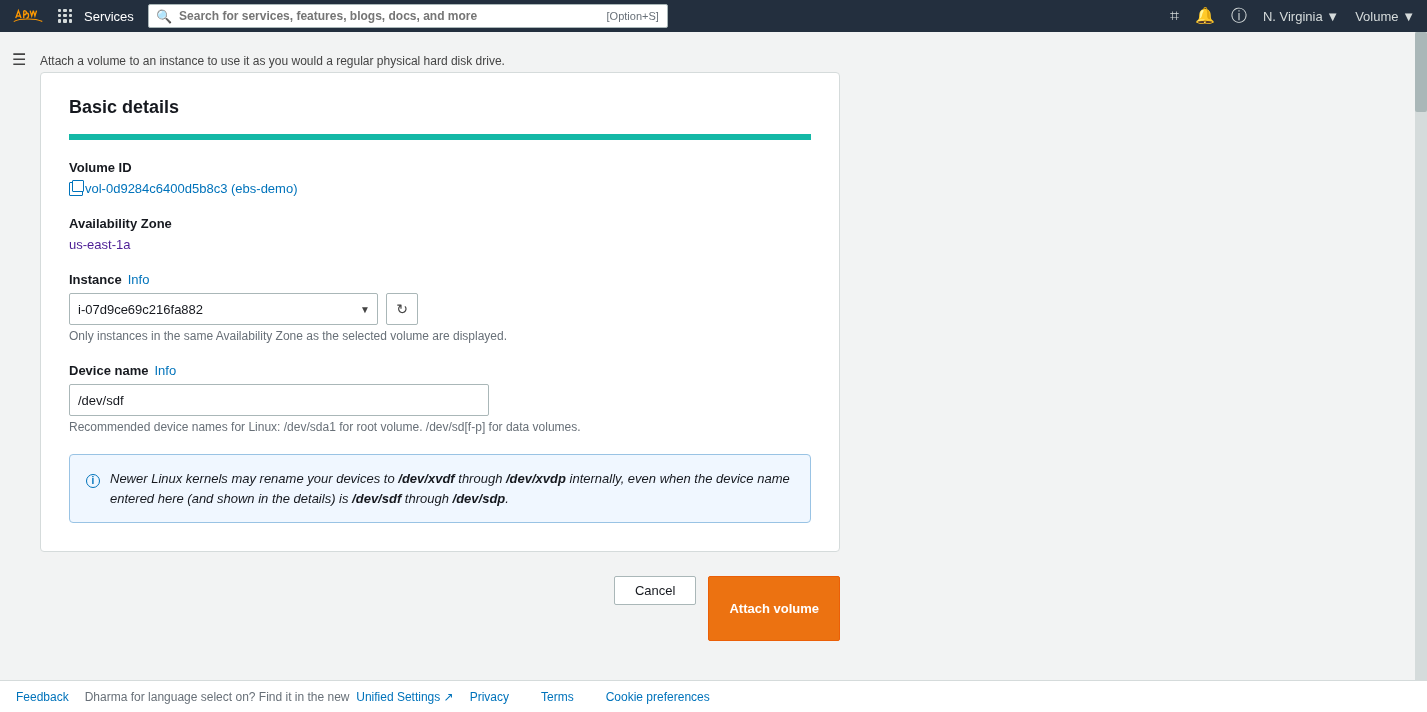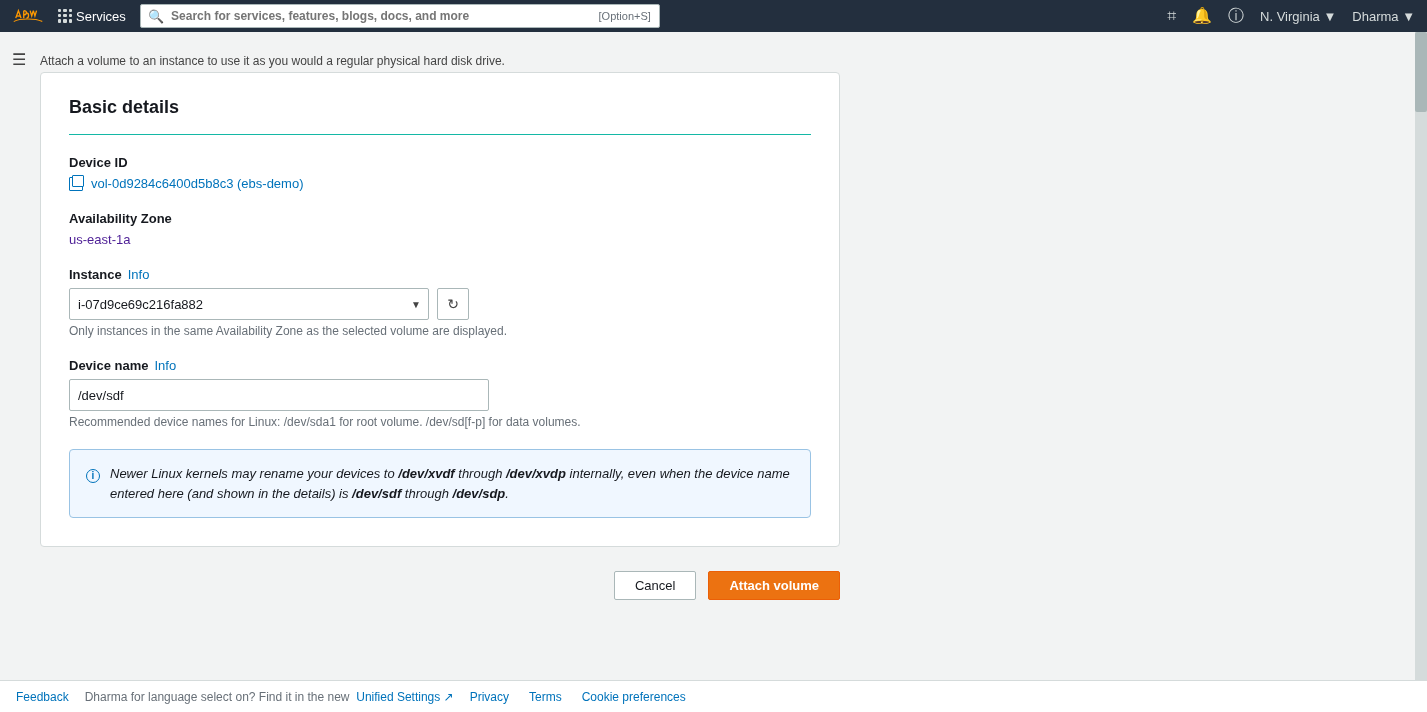--- a/index.html
+++ b/index.html
@@ -20,21 +20,21 @@
     .aws-logo {
       width: 32px;
       height: 20px;
       flex-shrink: 0;
     }
     .nav-services {
       color: #fff;
       font-size: 13px;
       cursor: pointer;
       display: flex;
-      gap: 4px;
+      gap: 12px;
       padding: 4px 6px;
       border-radius: 2px;
       white-space: nowrap;
     }
     .grid-icon {
       display: grid;
       grid-template-columns: 1fr 1fr 1fr;
       gap: 2px;
       width: 14px;
       height: 14px;
@@ -121,21 +121,21 @@
       max-width: 800px;
       padding: 24px 28px 28px;
     }
 
     .section-title {
       font-size: 18px;
       font-weight: 700;
       color: #16191f;
       margin-bottom: 20px;
       padding-bottom: 16px;
-      border-bottom: 1px solid #14b8a6;
+      border-bottom: 6px solid #14b8a6;
     }
 
     .field-group {
       margin-bottom: 20px;
     }
 
     .field-label {
       font-size: 13px;
       font-weight: 700;
       color: #16191f;
@@ -157,21 +157,21 @@
       font-size: 13px;
       color: #4c1d95;
     }
 
     .link-value {
       color: #0073bb;
       cursor: pointer;
       text-decoration: none;
       display: flex;
       align-items: center;
-      gap: 8px;
+      gap: 2px;
       font-size: 13px;
     }
 
     .copy-icon {
       display: inline-block;
       width: 14px;
       height: 14px;
       border: 1.5px solid #0073bb;
       border-radius: 1px;
       position: relative;
@@ -190,21 +190,21 @@
     }
 
     
     .instance-row {
       display: flex;
       align-items: center;
       gap: 8px;
     }
     .select-wrapper {
       position: relative;
-      width: 360px;
+      width: 309px;
     }
     .select-wrapper select {
       width: 100%;
       height: 32px;
       border: 1px solid #aab7b8;
       border-radius: 2px;
       padding: 0 32px 0 8px;
       font-size: 13px;
       color: #16191f;
       background: #fff;
@@ -294,21 +294,21 @@
       padding: 6px 20px;
       font-size: 13px;
       color: #16191f;
       cursor: pointer;
       font-weight: normal;
     }
     .btn-attach {
       background: #ec7211;
       border: 1px solid #eb5f07;
       border-radius: 2px;
-      padding: 6px 20px;
+      padding: 24px 20px;
       font-size: 13px;
       color: #fff;
       cursor: pointer;
       font-weight: 700;
     }
 
     
     .scrollbar {
       position: fixed;
       right: 0;
@@ -339,21 +339,21 @@
       color: #687078;
       gap: 16px;
       z-index: 100;
     }
     .footer-center {
       margin-left: auto;
       color: #687078;
     }
     .footer-links {
       display: flex;
-      gap: 20px;
+      gap: 32px;
       align-items: flex-end;
     }
     .footer-link {
       color: #0073bb;
       cursor: pointer;
       text-decoration: none;
     }
 
     
     .info-circle {
@@ -403,37 +403,37 @@
     <span style="color:#687078;font-size:13px;">🔍</span>
     <input type="text" placeholder="Search for services, features, blogs, docs, and more" style="">
     <span class="search-shortcut">[Option+S]</span>
   </div>
 
   <div class="nav-right">
     <span class="nav-icon-btn" title="CloudShell">⌗</span>
     <span class="nav-icon-btn" title="Notifications">🔔</span>
     <span class="nav-icon-btn" title="Help">ⓘ</span>
     <span class="nav-text-btn">N. Virginia ▼</span>
-    <span class="nav-text-btn">Dharma ▼</span>
+    <span class="nav-text-btn">Volume ▼</span>
   </div>
 </nav>
 
 <div class="page-wrapper">
 
   <span class="side-toggle">☰</span>
 
   <p class="page-subtitle">Attach a volume to an instance to use it as you would a regular physical hard disk drive.</p>
 
   <div class="form-card">
 
     <h2 class="section-title">Basic details</h2>
 
     <div class="field-group">
       <div class="field-label">
-        <span>Device ID</span>
+        <span>Volume ID</span>
       </div>
       <a class="link-value" href="#">
         <span class="copy-icon"></span>
         <span>vol-0d9284c6400d5b8c3 (ebs-demo)</span>
       </a>
     </div>
 
     <div class="field-group">
       <div class="field-label">
         <span>Availability Zone</span>

